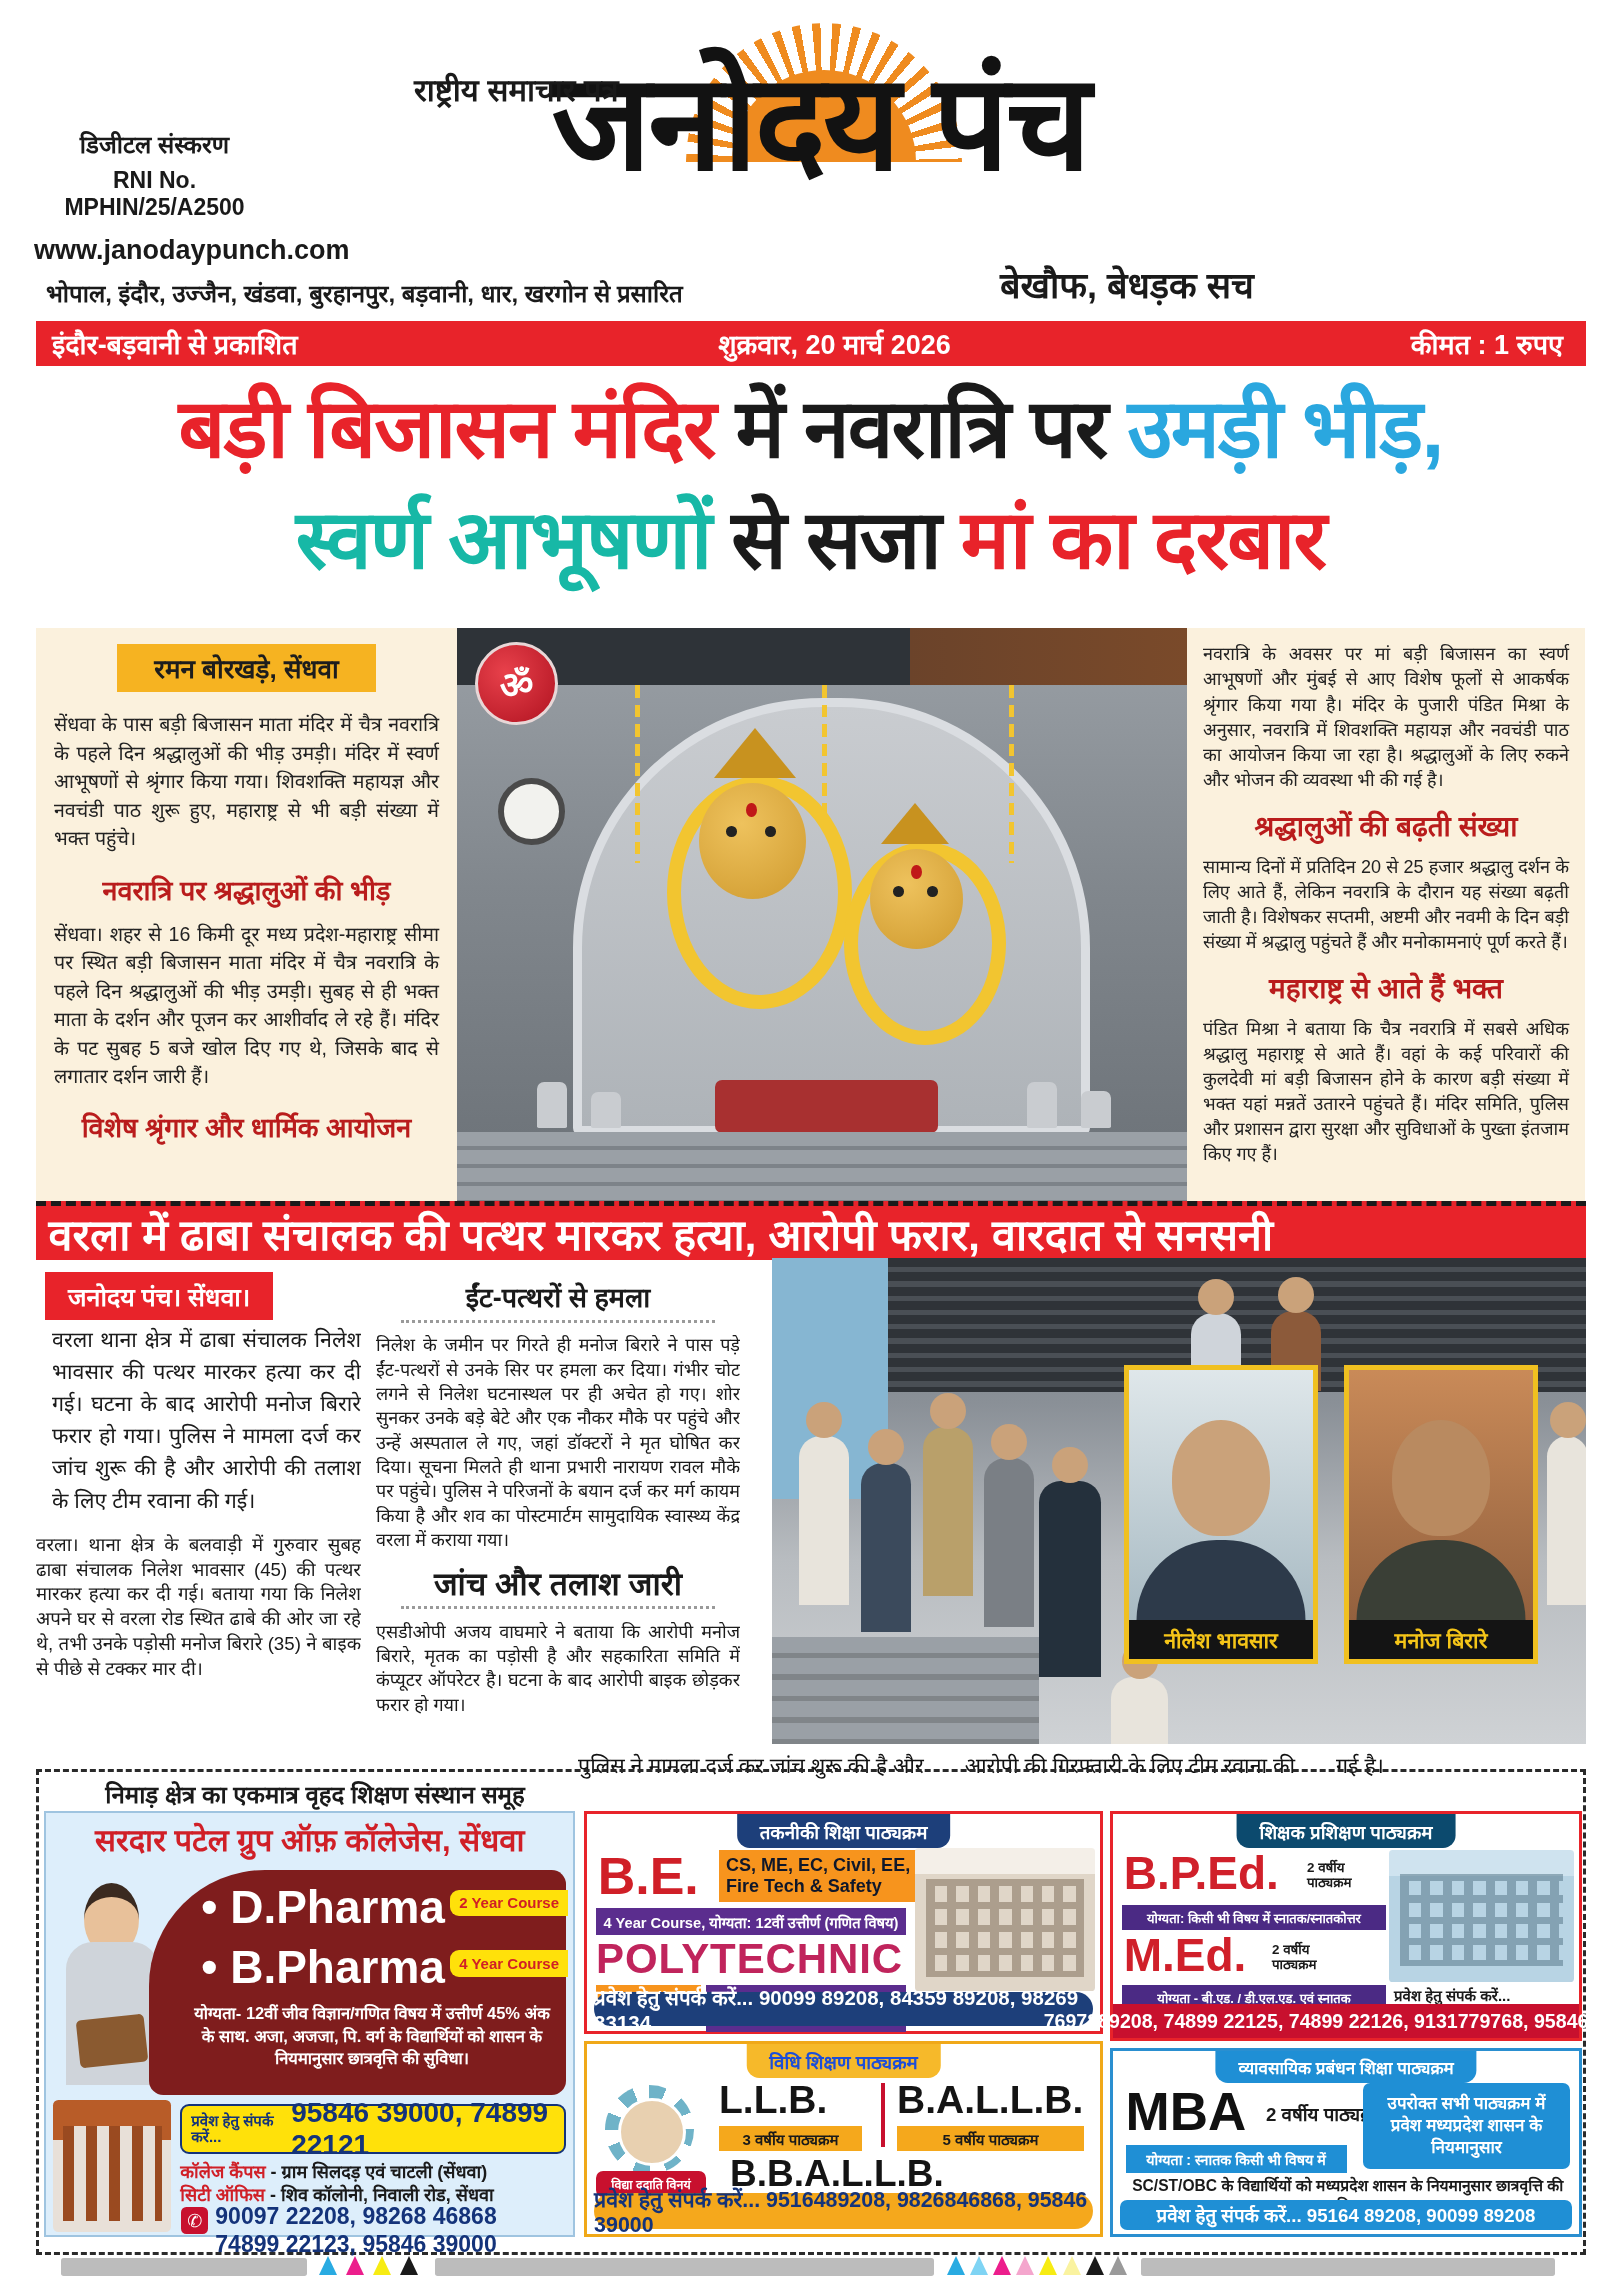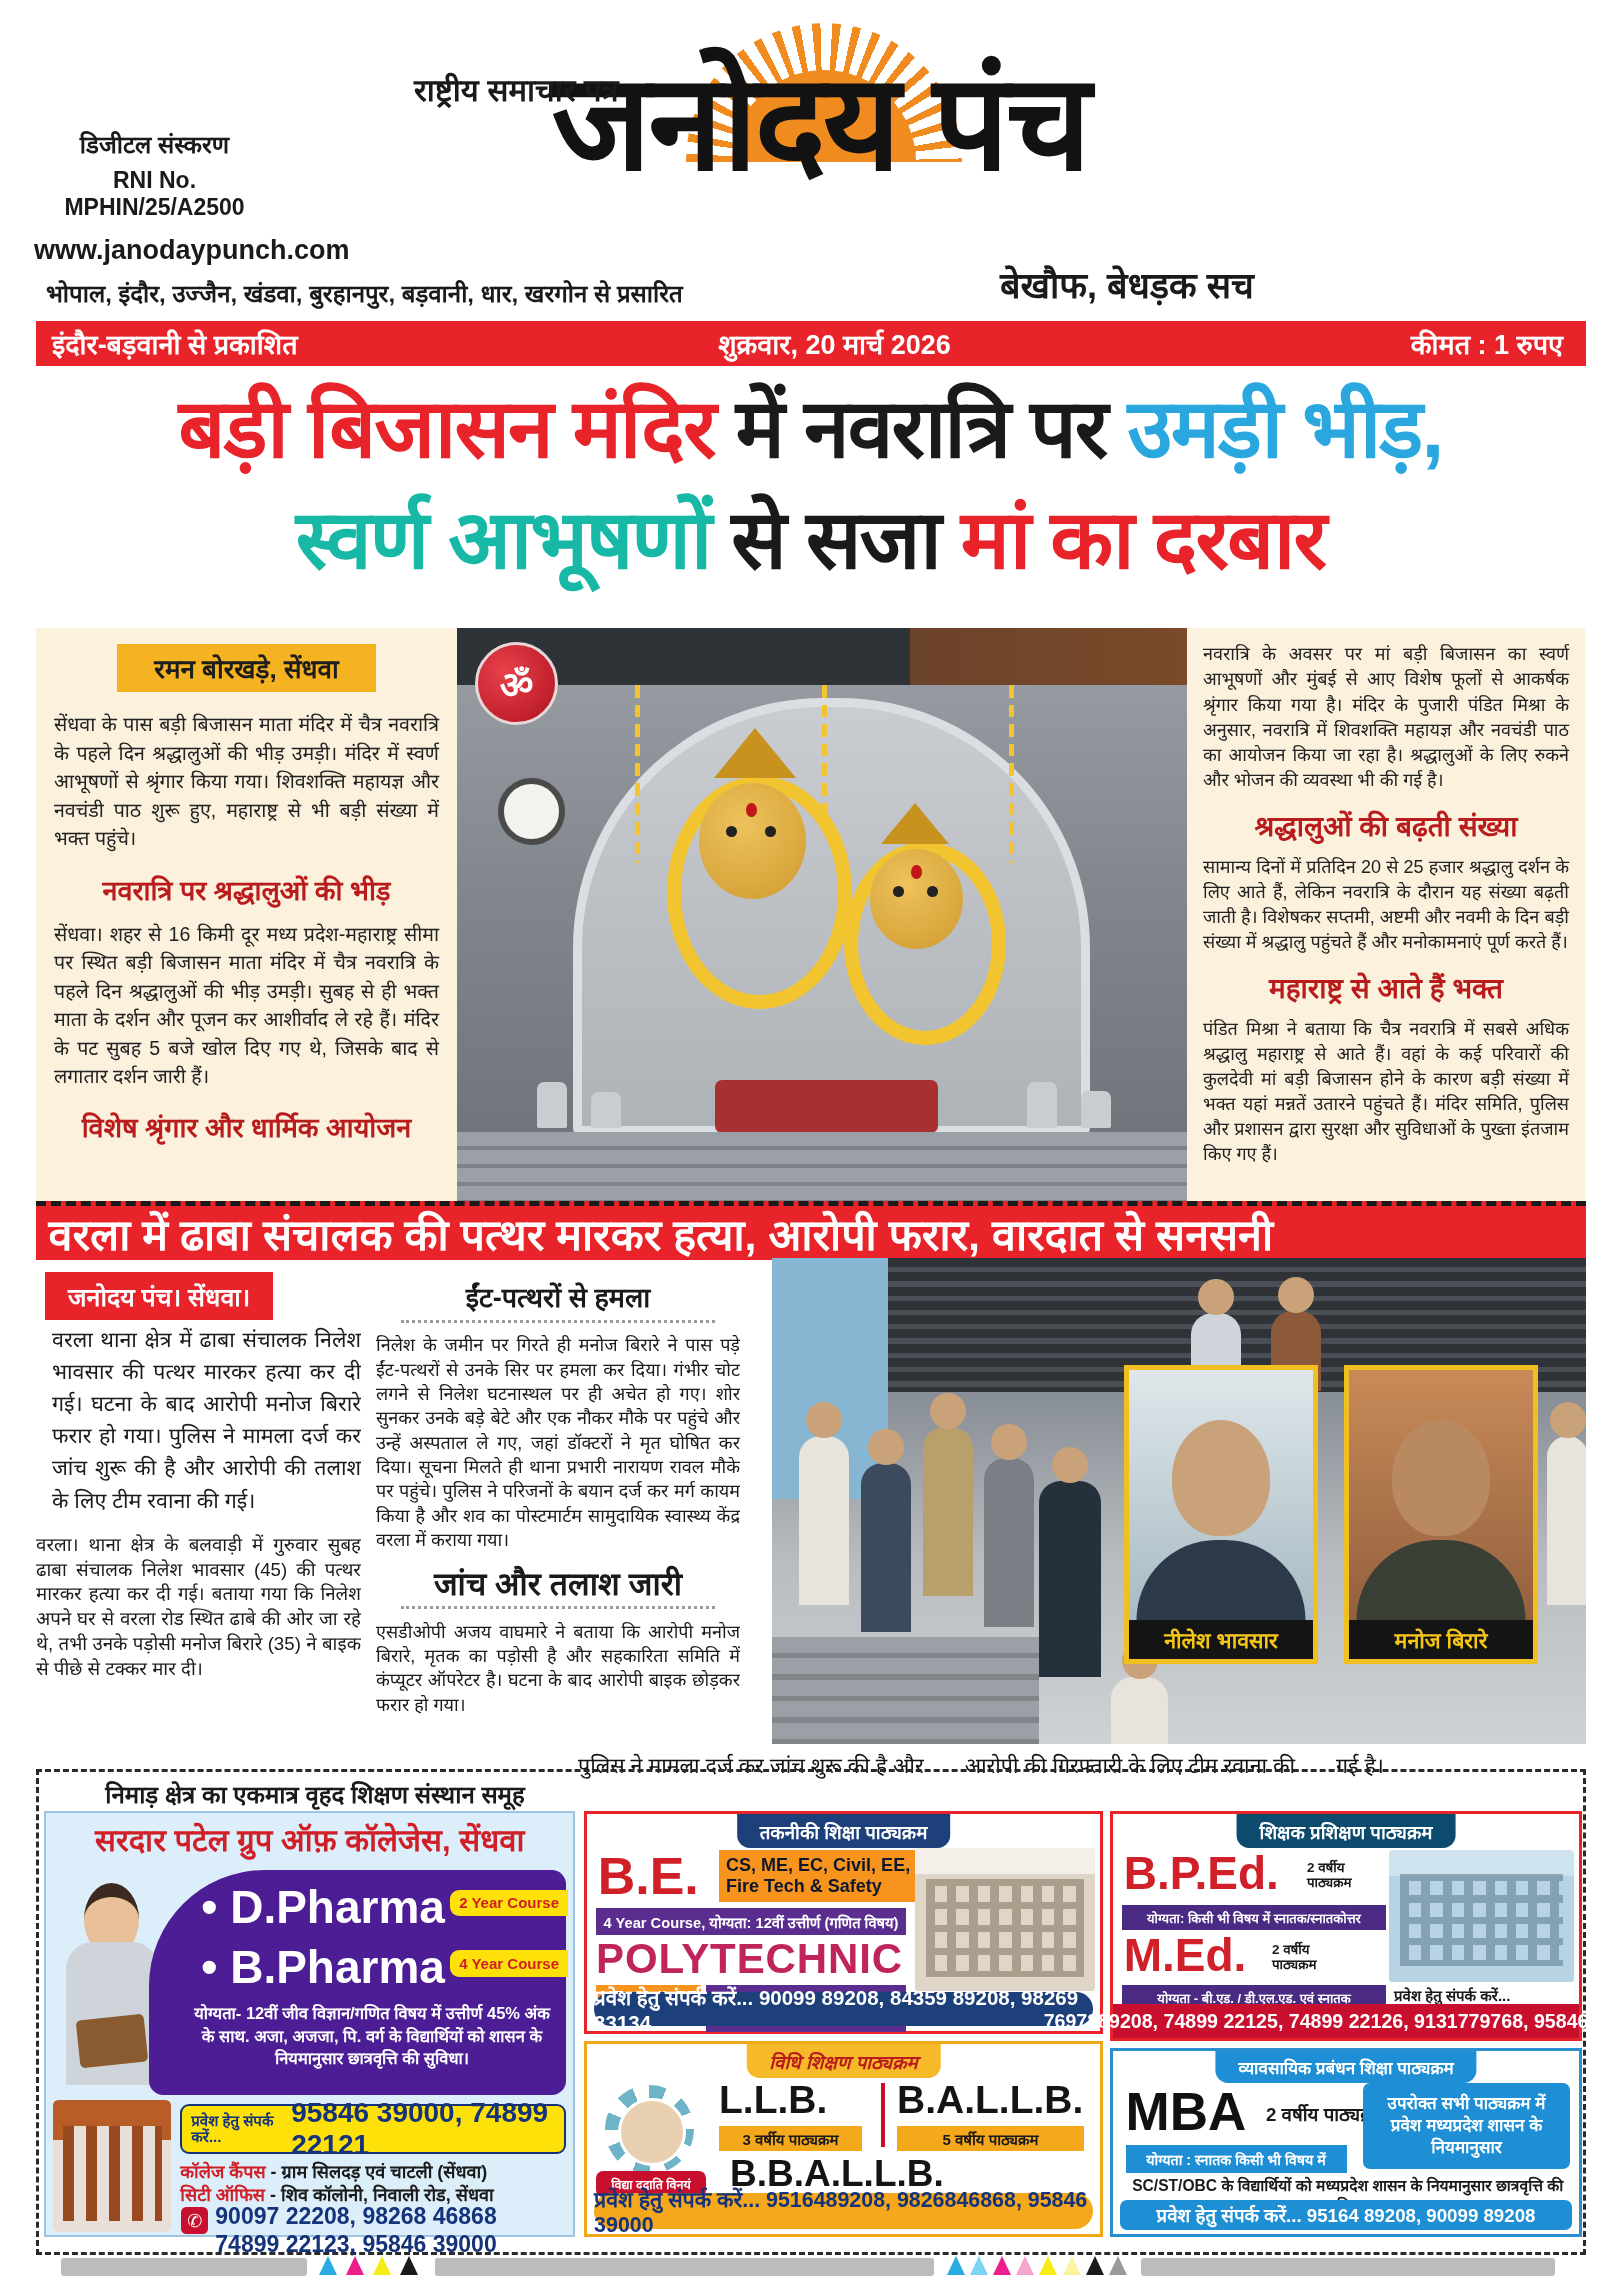--- a/index.html
+++ b/index.html
@@ -117,21 +117,21 @@
   .ad { position:absolute; background:#fff; box-sizing:border-box; }
   .ad-college { left:5.3px; top:39px; width:531px; height:426px; background:#ddeefb; border:2.7px solid #9fc4e0; }
   .adc-title { text-align:center; color:#d01f27; font-size:31px; font-weight:900; padding-top:5.3px; }
   .adc-girl { position:absolute; left:12.5px; top:70px; width:107px; height:205px; }
   .adc-girl .head { position:absolute; left:25px; top:0; width:55px; height:59px; border-radius:50%;
     background:#e8c19a; border-top:14.3px solid #3a2a20; }
   .adc-girl .body { position:absolute; left:7.1px; top:59px; width:93px; height:143px;
     border-radius:27px 27px 0 0; background:#cfd4da; }
   .adc-girl .book { position:absolute; left:19.6px; top:134px; width:68px; height:48px; background:#8a5a30;
     border-radius:5.3px; transform:rotate(-6deg); }
-  .adc-panel { position:absolute; left:103px; top:57px; right:7.1px; height:225px; background:#4c1d95;
+  .adc-panel { position:absolute; left:103px; top:57px; right:7.1px; height:225px; background:#7f1d1d;
     border-radius:116px 14.3px 14.3px 14.3px; }
   .adc-course { position:relative; color:#fff; font-size:46px; font-weight:900; margin:12.5px 0 0 52px; line-height:1.05; }
   .adc-tag { position:absolute; right:-1.8px; top:7.1px; background:#ffe10a; color:#d01f27; font-size:15px;
     font-weight:bold; line-height:1.05; padding:5.3px 9px; border-radius:9px 0 0 9px; text-align:left; }
   .adc-elig { color:#fff; font-size:16.5px; font-weight:bold; text-align:center; padding:10.7px 12.5px 0 41px; line-height:1.35; }
   .adc-contact { position:absolute; left:134px; top:291px; right:7.1px; height:46px; background:#ffe10a;
     border:2.7px solid #14337a; border-radius:9px; display:flex; align-items:center; }
   .adc-contact .lbl { font-size:15px; font-weight:bold; color:#14337a; padding:0 7.1px 0 9px; line-height:1.1; }
   .adc-contact .num { font-size:28px; font-weight:900; color:#14337a; }
   .adc-building { position:absolute; left:7.1px; top:287px; width:118px; height:132px; border-radius:5.3px;
@@ -368,21 +368,21 @@
       <div class="adt-branches">CS, ME, EC, Civil, EE, Fire Tech &amp; Safety</div>
       <div class="adt-bar1">4 Year Course, योग्यता: 12वीं उत्तीर्ण (गणित विषय)</div>
       <div class="adt-poly">POLYTECHNIC</div>
       <div class="adt-branches2">ME, Civil, EE</div>
       <div class="adt-bar2">3 Year Course, योग्यता: 10वीं उत्तीर्ण</div>
       <div class="adt-building"></div>
       <div class="adt-contact">प्रवेश हेतु संपर्क करें... 90099 89208, 84359 89208, 98269 33134</div>
     </div>
 
     <div class="ad ad-law">
-      <div class="pill-header" style="background:#f6b92a; color:#b91c1c;font-style:italic;">विधि शिक्षण पाठ्यक्रम</div>
+      <div class="pill-header" style="background:#f6b92a; color:#1d4ed8;">विधि शिक्षण पाठ्यक्रम</div>
       <div class="adl-logo">
         <div class="adl-star"></div>
         <div class="adl-starface"></div>
         <div class="adl-ribbon">विद्या ददाति विनयं</div>
       </div>
       <div class="adl-big" style="left:132px; top:34px;">L.L.B.</div>
       <div class="adl-tag" style="left:132px; top:82px; width:143px;">3 वर्षीय पाठ्यक्रम</div>
       <div class="adl-div"></div>
       <div class="adl-big" style="left:310px; top:34px;">B.A.L.L.B.</div>
       <div class="adl-tag" style="left:310px; top:82px; width:187px;">5 वर्षीय पाठ्यक्रम</div>

